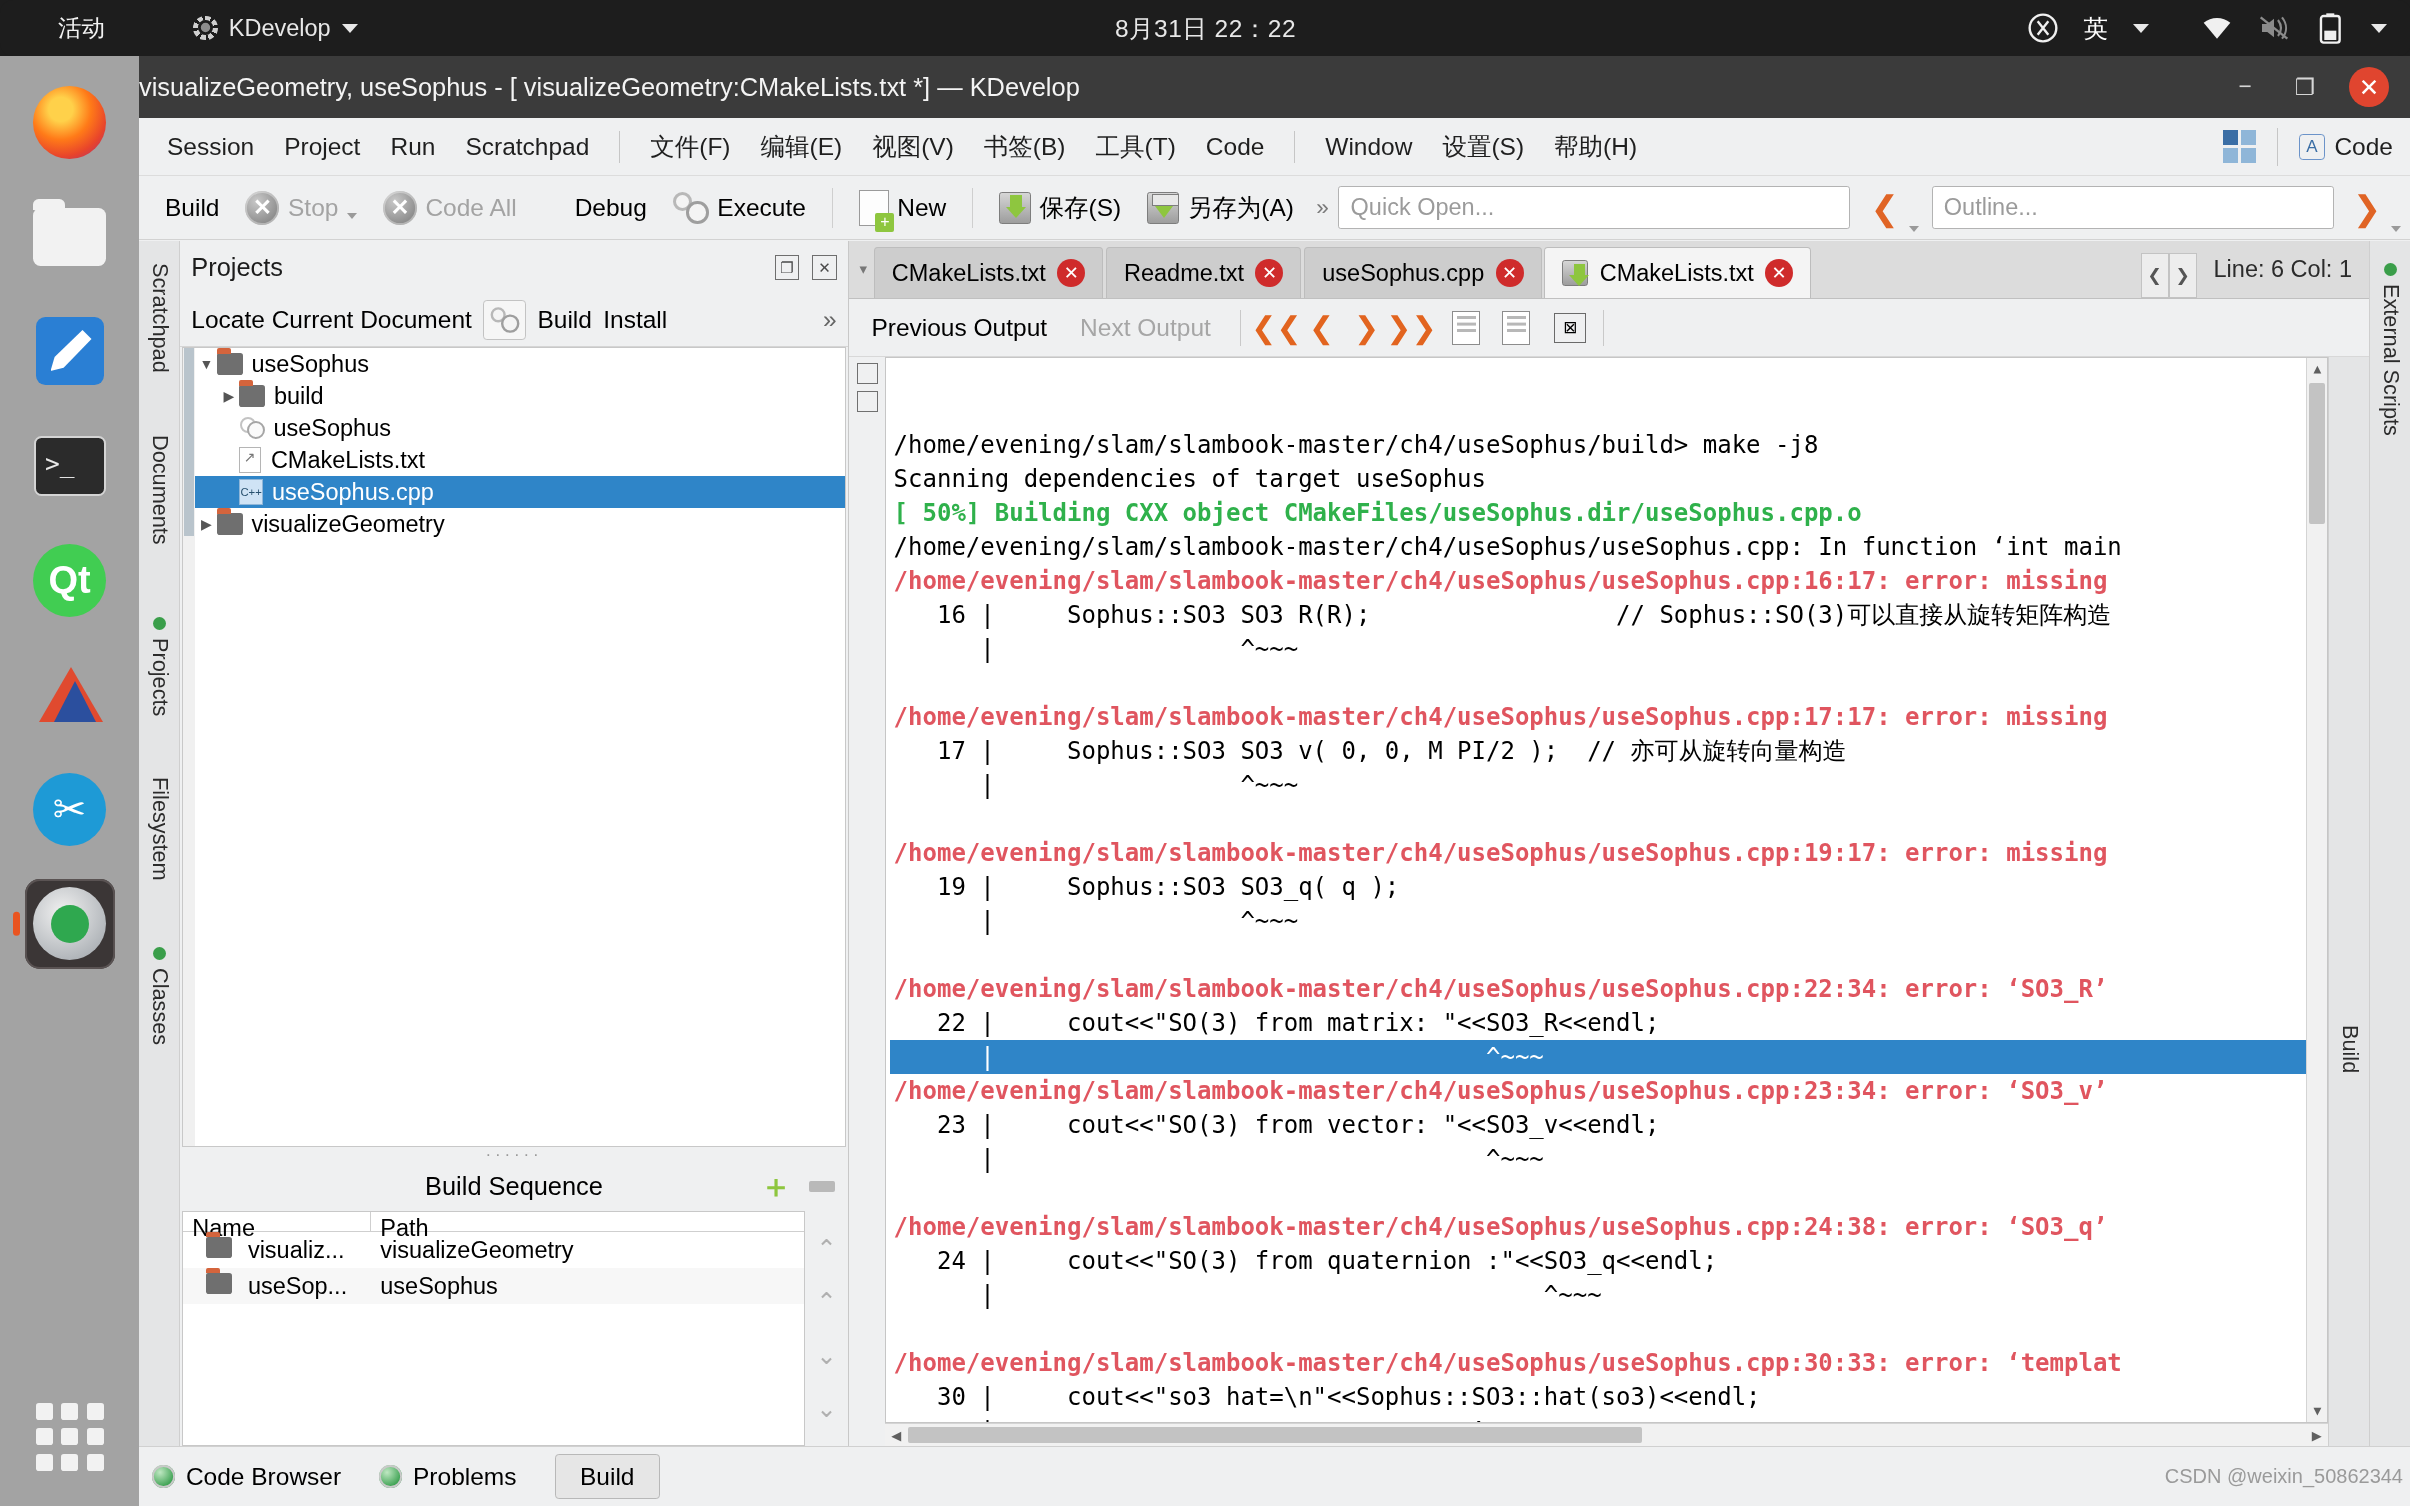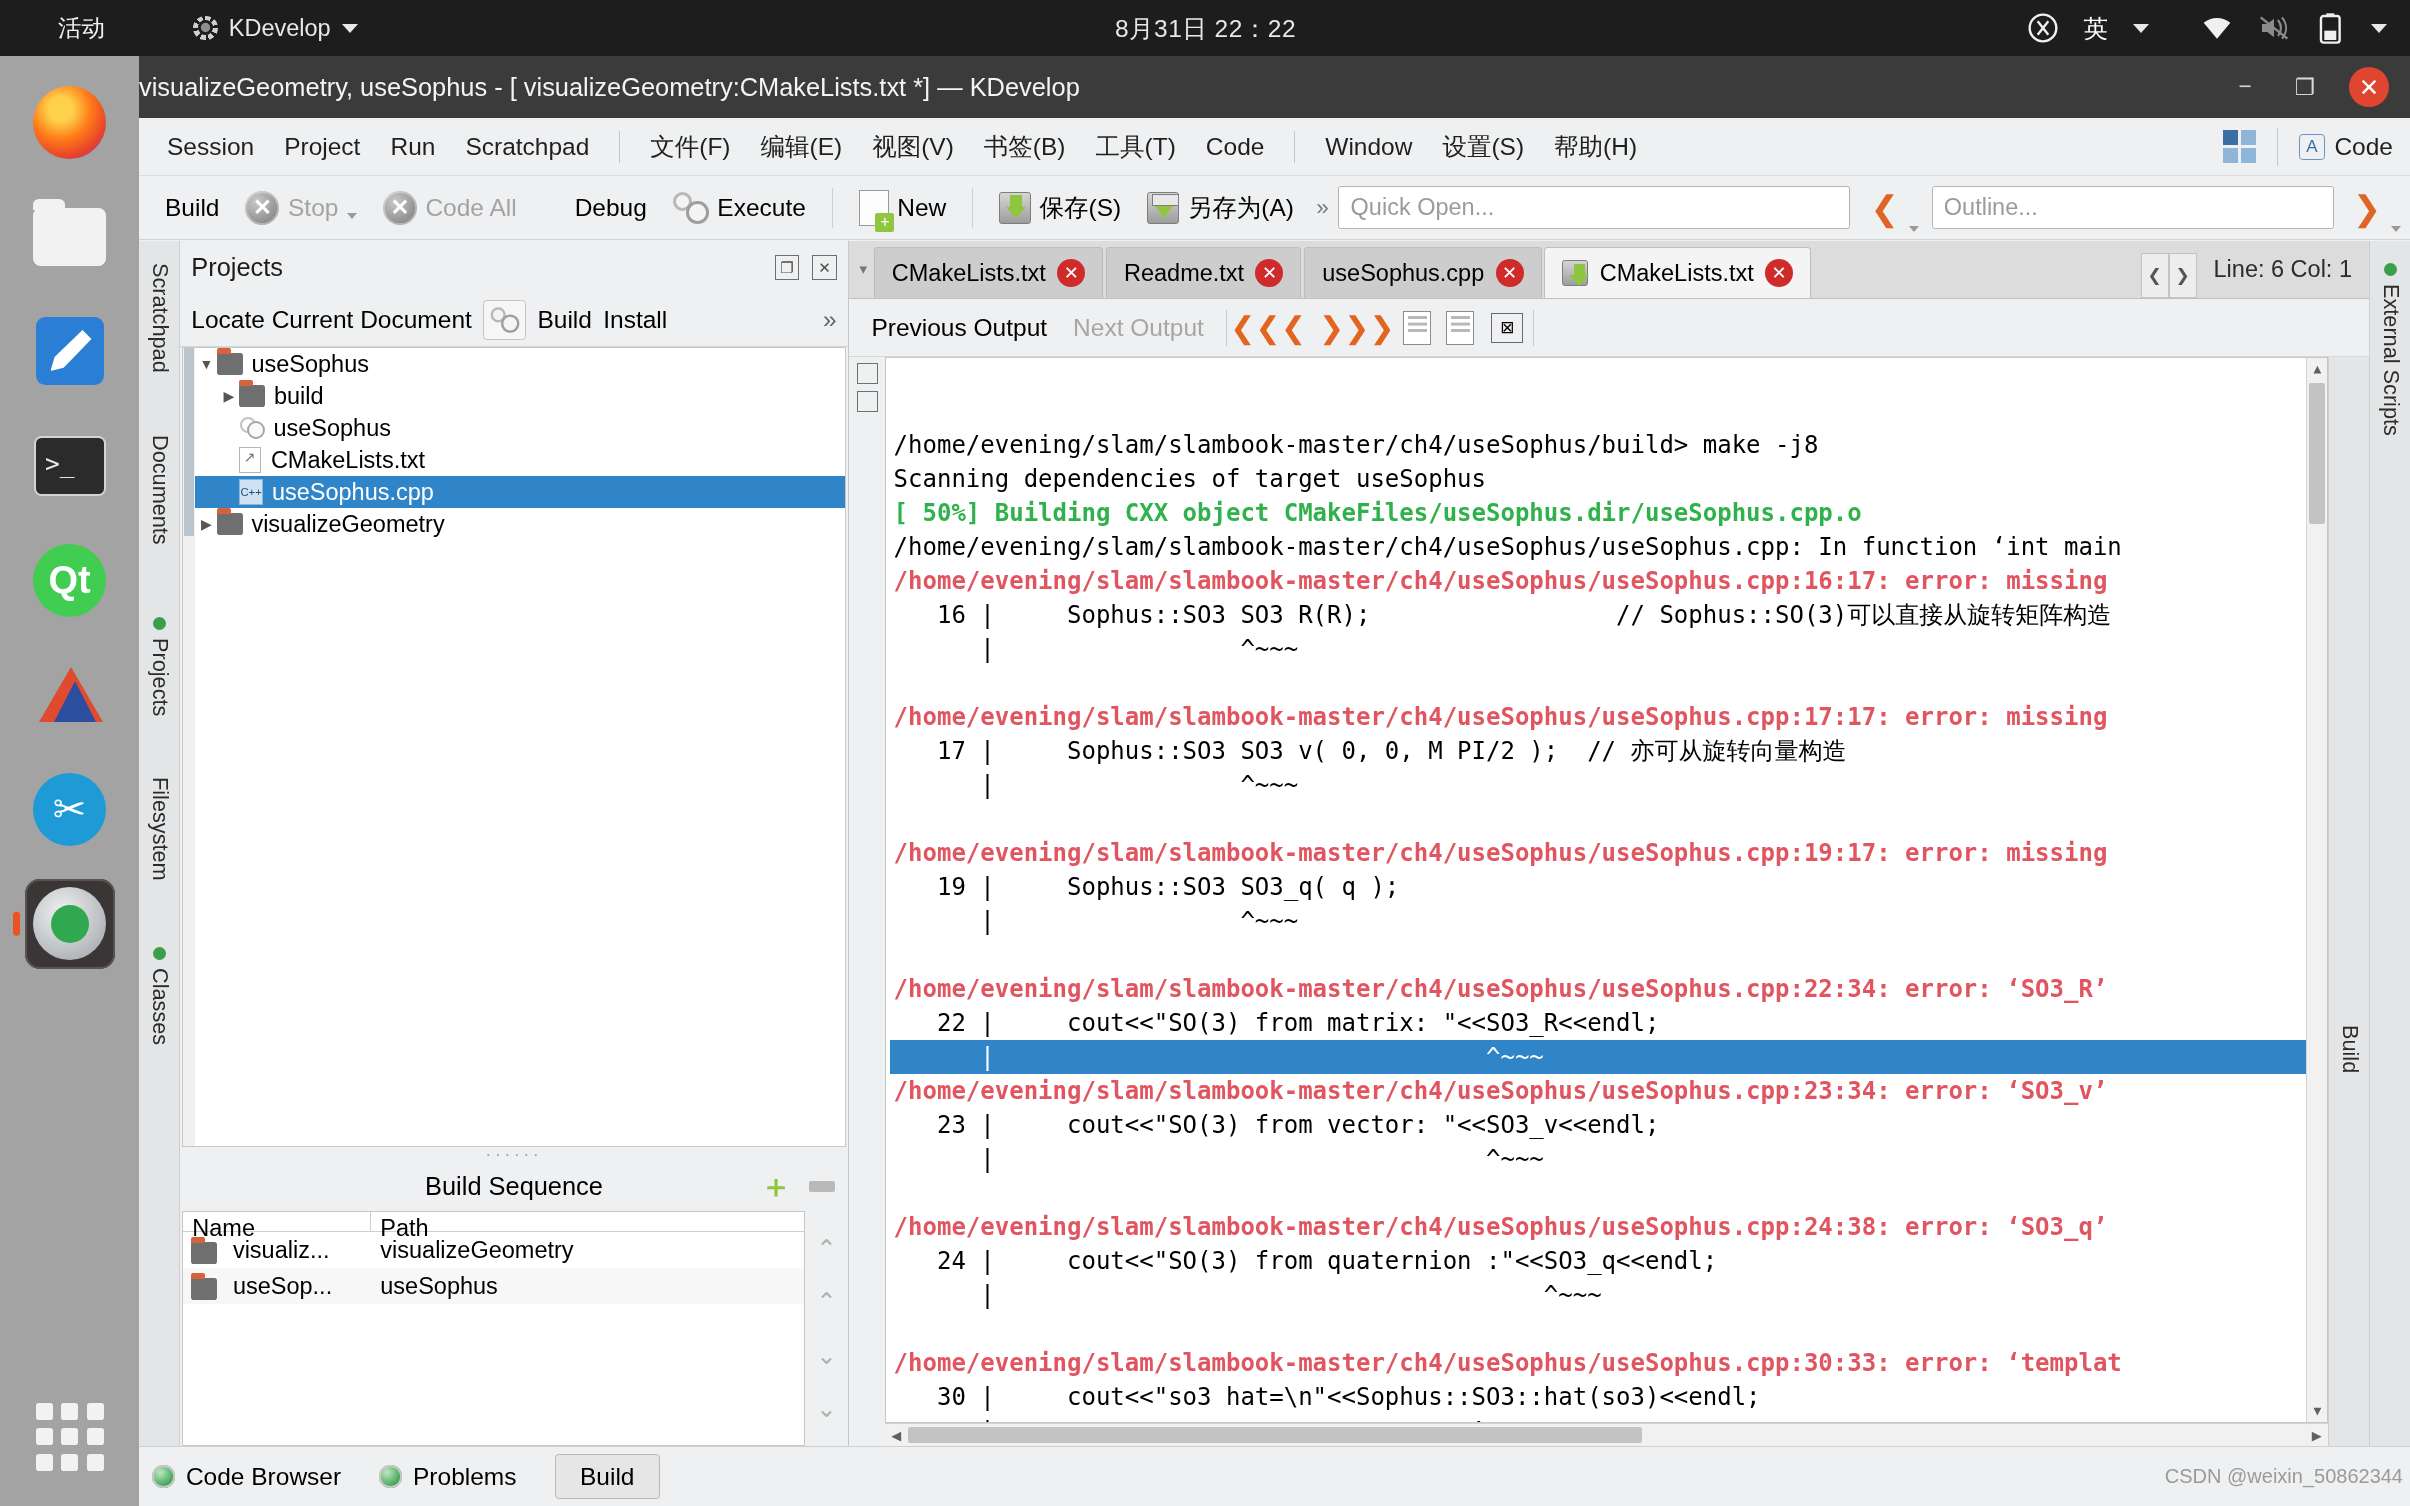--- a/index.html
+++ b/index.html
@@ -123,38 +123,38 @@
   .bs-head .bs-acts { position:absolute; right:13px; display:flex; gap:17px; align-items:center;}
   .plus-ic { color:#8ec63f; font-size:32px; font-weight:bold; line-height:.8; cursor:pointer;}
   .minus-ic { width:26px;height:11.3px;background:#b9b9b9;border-radius:1.9px; cursor:pointer;}
   .bs-table-wrap { height:235px; display:flex; }
   .bs-table { flex:1; background:#fff; border:0.9px solid #c8c8c8; margin-left:1.9px;}
   .bs-hrow { display:flex; height:20px; border-bottom:0.9px solid #cfcfcf; font-size:23.5px;}
   .bs-hrow div { padding:2.8px 9.4px; }
   .bs-hrow .c1 { width:188px; border-right:0.9px solid #cfcfcf;}
   .bs-row { display:flex; height:36px; font-size:23.5px; align-items:center;}
   .bs-row:nth-child(odd) { background:#f7f7f7; }
-  .bs-row .c1 { width:188px; display:flex; align-items:flex-end; gap:7.5px; padding-left:8px;}
+  .bs-row .c1 { width:188px; display:flex; align-items:flex-start; gap:7.5px; padding-left:23px;}
   .bs-row .c2 { padding-left:9.4px;}
   .bs-side { width:43px; display:flex; flex-direction:column; align-items:center; justify-content:center; gap:24.5px; color:#b0b0b0; font-size:24.5px;}
   .bs-side span { cursor:pointer; }
 
   
   #right-area { flex:1; display:flex; flex-direction:column; background:#eff0f1; min-width:0;}
   #tabbar { height:58px; display:flex; align-items:flex-end; padding-left:3.8px; background:#dcdcdc; border-bottom:0.9px solid #c0c0c0; position:relative;}
   .tab-arrow-left { width:21px; height:58px; display:flex; align-items:center; justify-content:center; color:#777; font-size:15px; cursor:pointer;}
   .etab { height:51px; display:flex; align-items:center; gap:11.3px; padding:0 17px; margin-right:2.8px;
           background:#cdcdcd; border:0.9px solid #bdbdbd; border-bottom:none; border-radius:3.8px 3.8px 0 0; font-size:23.5px; cursor:pointer; white-space:nowrap;}
   .etab.active { background:#f4f4f4; }
   .etab .tx { width:28px;height:28px;border-radius:50%;background:#cf2b2b;color:#fff;font-size:18px;display:flex;align-items:center;justify-content:center;}
   .tab-nav { margin-left:auto; display:flex; align-items:center; }
   .tabnav-btn { width:28px;height:45px;background:#ededed;border:0.9px solid #c3c3c3;display:flex;align-items:center;justify-content:center;color:#555;font-size:17px; cursor:pointer;}
   .line-col { padding:0 17px; font-size:23.5px; color:#2b2b2b; display:flex; align-items:center; height:58px;}
 
-  #out-toolbar { height:58px; display:flex; align-items:center; gap:0; padding-left:9.4px; background:#eff0f1; border-bottom:0.9px solid #d8d8d8;text-align:right;}
+  #out-toolbar { height:58px; display:flex; align-items:center; gap:7px; padding-left:9.4px; background:#eff0f1; border-bottom:0.9px solid #d8d8d8;text-align:right;}
   .ot-text { font-size:24.5px; padding:0 13px; cursor:pointer; white-space:nowrap;}
   .ot-text.dis { color:#a6a6a6; cursor:default;}
   .ot-sep { width:0.9px;height:36px;background:#c9c9c9;margin:0 9.4px;}
   .ot-ic { width:38px;height:41px;display:flex;align-items:center;justify-content:center;color:#e2641f;font-size:30px; cursor:pointer;}
   .ot-doc { width:28px;height:34px;background:#fff;border:1.9px solid #8c8c8c;position:relative; cursor:pointer;}
   .ot-doc::after{content:"";position:absolute;left:3.8px;top:4.7px;right:3.8px;height:2.8px;background:#b8b8b8;box-shadow:0 6.6px 0 #b8b8b8,0 13px 0 #b8b8b8;}
   .ot-clear { width:32px;height:30px;border:1.9px solid #6a6a6a;display:flex;align-items:center;justify-content:center;font-size:17px; cursor:pointer;}
   .ot-search { flex:1; max-width:697px; height:41px; background:#fff; border:0.9px solid #b3b3b3; border-radius:2.8px; display:flex; align-items:center; padding:0 11.3px; font-size:23.5px; color:#9b9b9b; margin-left:7.5px;}
 
   

